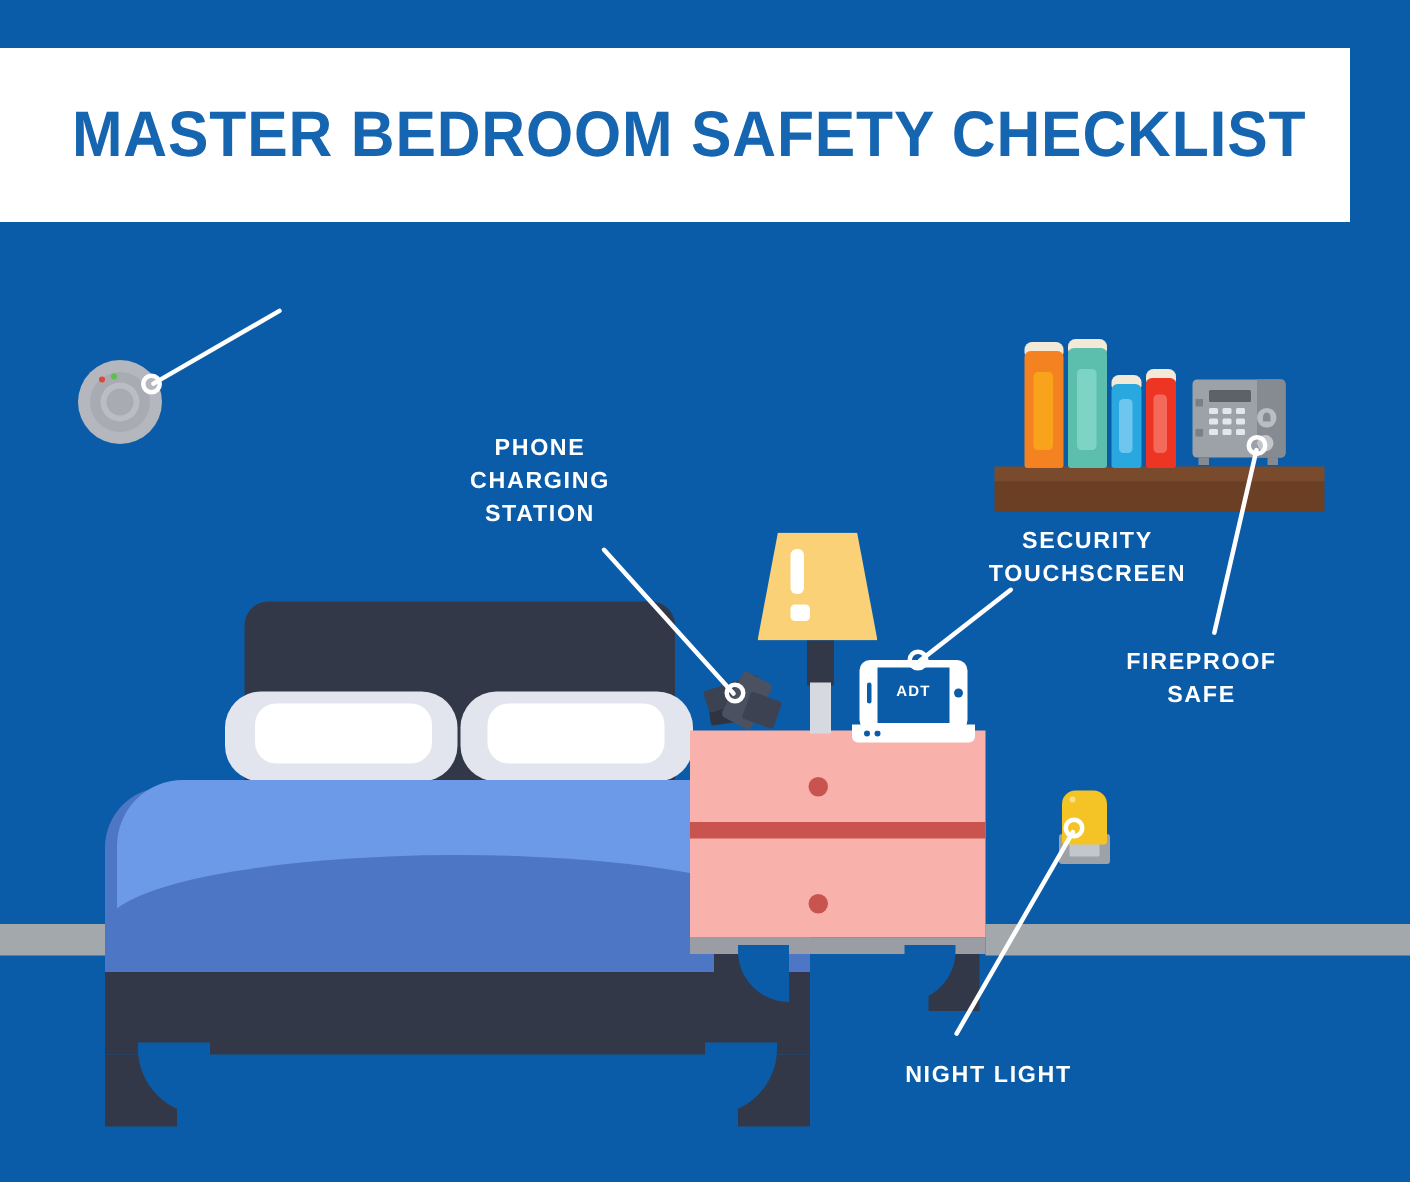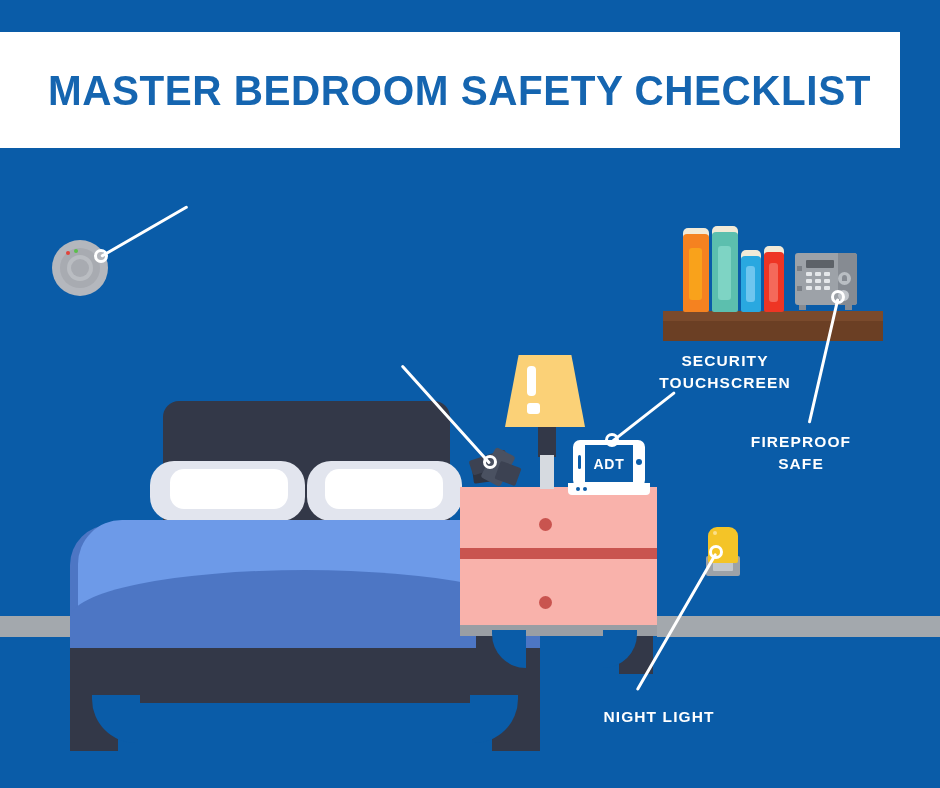--- a/index.html
+++ b/index.html
@@ -91,21 +91,21 @@
   
   .dock-a{position:absolute;left:470px;top:455px;width:38px;height:15px;background:#3c4252;transform:rotate(-18deg);border-radius:2px;}
   .dock-b{position:absolute;left:487px;top:450px;width:22px;height:34px;background:#4a5161;transform:rotate(28deg);border-radius:3px;}
   .dock-c{position:absolute;left:473px;top:468px;width:42px;height:13px;background:#2f3441;transform:rotate(-8deg);border-radius:2px;}
   .dock-d{position:absolute;left:497px;top:464px;width:22px;height:19px;background:#3c4252;transform:rotate(20deg);border-radius:2px;}
 
   
   .tab-frame{position:absolute;left:573px;top:440px;width:72px;height:47px;background:#ffffff;border-radius:7px;}
   .tab-screen{position:absolute;left:585px;top:445px;width:48px;height:37px;background:#0a5ca8;}
   .tab-adt{position:absolute;left:585px;top:456px;width:48px;text-align:center;
-    color:#ffffff;font-size:14px;font-weight:bold;letter-spacing:0.8px;font-family:"Liberation Sans",sans-serif;}
+    color:#ffffff;font-size:10px;font-weight:bold;letter-spacing:0.8px;font-family:"Liberation Sans",sans-serif;}
   .tab-sidebtn{position:absolute;left:578px;top:455px;width:3px;height:14px;background:#0a5ca8;border-radius:2px;}
   .tab-homebtn{position:absolute;left:636px;top:459px;width:6px;height:6px;border-radius:50%;background:#0a5ca8;}
   .tab-base{position:absolute;left:568px;top:483px;width:82px;height:12px;background:#ffffff;border-radius:0 0 4px 4px;}
   .tab-dot{position:absolute;width:4px;height:4px;border-radius:50%;background:#0a5ca8;}
 
   
   .shelf-top{position:absolute;left:663px;top:311px;width:220px;height:10px;background:#7a4a2c;}
   .shelf-front{position:absolute;left:663px;top:321px;width:220px;height:20px;background:#6b3f24;}
   .book{position:absolute;border-radius:4px 4px 2px 2px;}
   .book-pages{position:absolute;height:12px;background:#f2ead7;border-radius:5px;}
@@ -252,19 +252,22 @@
 
   <div class="leader" style="left:612px;top:440px;width:80px;transform:rotate(-38deg);"></div>
   <div class="dot" style="left:605px;top:433px;"></div>
 
   <div class="leader" style="left:838px;top:297px;width:128px;transform:rotate(103deg);"></div>
   <div class="dot" style="left:831px;top:290px;"></div>
 
   <div class="leader" style="left:716px;top:552px;width:158px;transform:rotate(120deg);"></div>
   <div class="dot" style="left:709px;top:545px;"></div>
 
+  <div class="label lbl-phone">PHONE
+CHARGING
+STATION</div>
   <div class="label lbl-safe">FIREPROOF
 SAFE</div>
   <div class="label lbl-touch">SECURITY
 TOUCHSCREEN</div>
   <div class="label lbl-night">NIGHT LIGHT</div>
 
 </div>
 
 </body></html>

